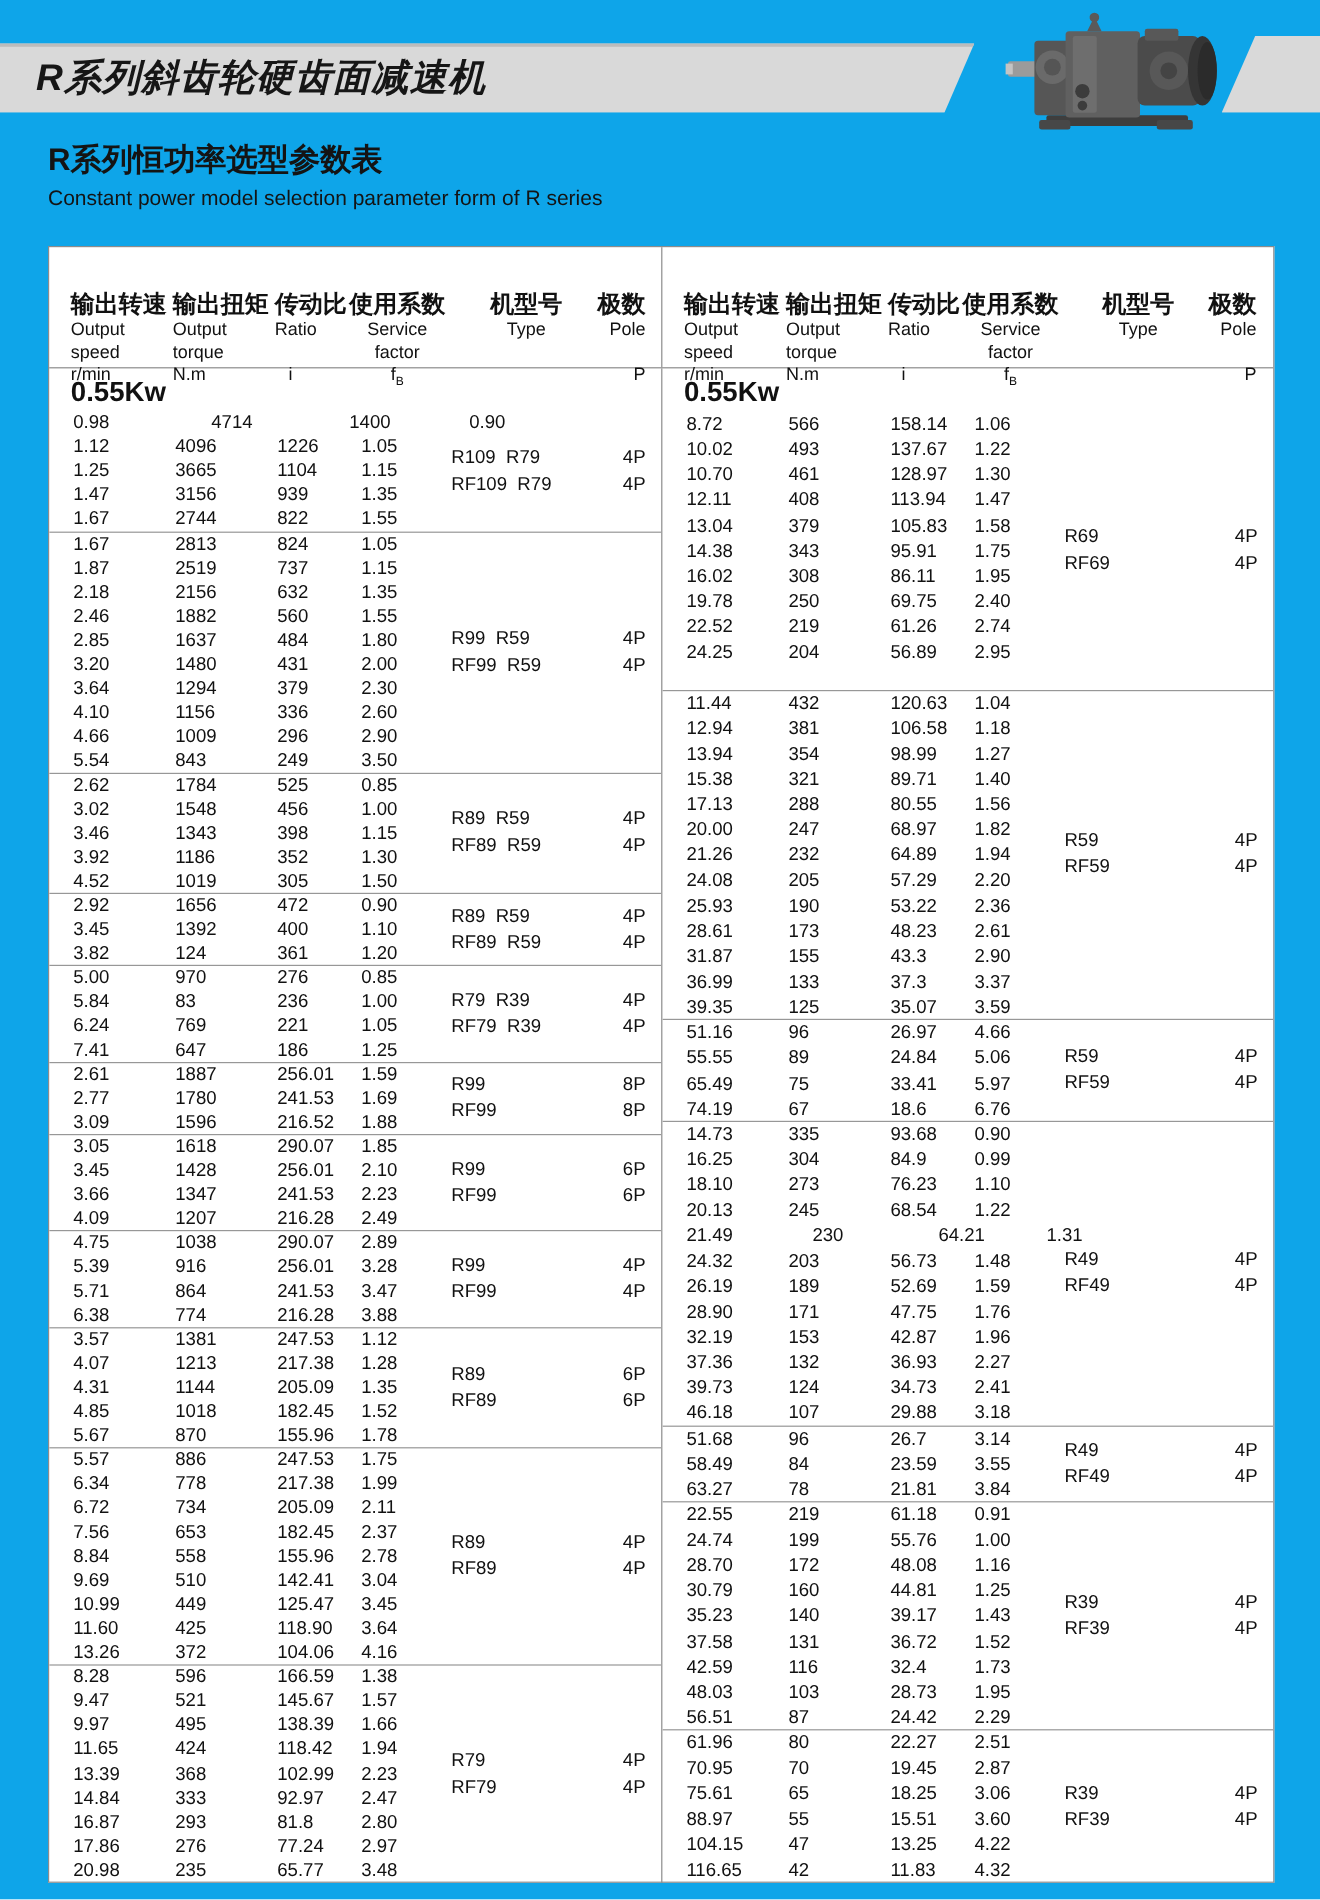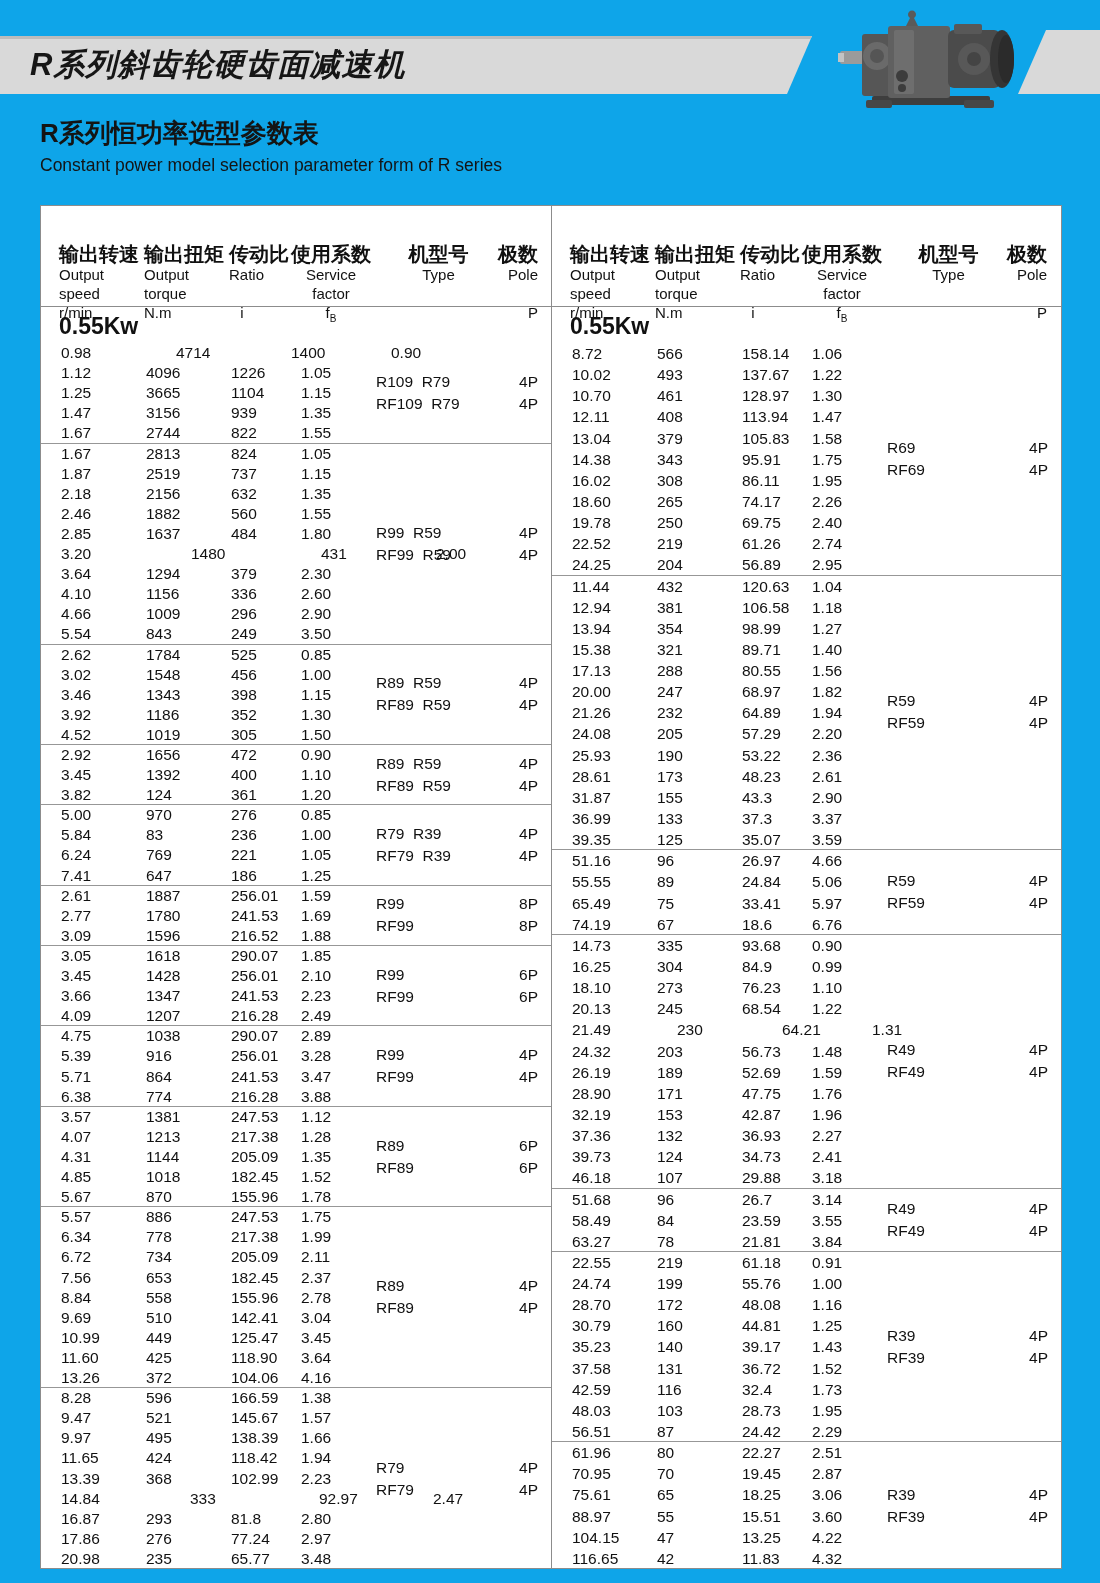--- a/index.html
+++ b/index.html
@@ -232,21 +232,21 @@
                 <span class="cell">1882</span>
                 <span class="cell">560</span>
                 <span class="cell">1.55</span>
               </div>
               <div class="row" style="height: 20.1px; line-height: 20.1px;">
                 <span class="cell">2.85</span>
                 <span class="cell">1637</span>
                 <span class="cell">484</span>
                 <span class="cell">1.80</span>
               </div>
-              <div class="row" style="height: 20.1px; line-height: 20.1px; gap: 45px;">
+              <div class="row" style="height: 20.1px; line-height: 20.1px;">
                 <span class="cell">3.20</span>
                 <span class="cell">1480</span>
                 <span class="cell">431</span>
                 <span class="cell">2.00</span>
               </div>
               <div class="row" style="height: 20.1px; line-height: 20.1px;">
                 <span class="cell">3.64</span>
                 <span class="cell">1294</span>
                 <span class="cell">379</span>
                 <span class="cell">2.30</span>
@@ -622,21 +622,21 @@
                 <span class="cell">424</span>
                 <span class="cell">118.42</span>
                 <span class="cell">1.94</span>
               </div>
               <div class="row" style="height: 20.1px; line-height: 20.1px;">
                 <span class="cell">13.39</span>
                 <span class="cell">368</span>
                 <span class="cell">102.99</span>
                 <span class="cell">2.23</span>
               </div>
-              <div class="row" style="height: 20.1px; line-height: 20.1px; gap: 44px;">
+              <div class="row" style="height: 20.1px; line-height: 20.1px;">
                 <span class="cell">14.84</span>
                 <span class="cell">333</span>
                 <span class="cell">92.97</span>
                 <span class="cell">2.47</span>
               </div>
               <div class="row" style="height: 20.1px; line-height: 20.1px;">
                 <span class="cell">16.87</span>
                 <span class="cell">293</span>
                 <span class="cell">81.8</span>
                 <span class="cell">2.80</span>
@@ -704,26 +704,20 @@
                 <span class="cell">14.38</span>
                 <span class="cell">343</span>
                 <span class="cell">95.91</span>
                 <span class="cell">1.75</span>
               </div>
               <div class="row" style="height: 21.14px; line-height: 21.14px;">
                 <span class="cell">16.02</span>
                 <span class="cell">308</span>
                 <span class="cell">86.11</span>
                 <span class="cell">1.95</span>
-              </div>
-              <div class="row" style="height: 21.14px; line-height: 21.14px;">
-                <span class="cell">18.60</span>
-                <span class="cell">265</span>
-                <span class="cell">74.17</span>
-                <span class="cell">2.26</span>
               </div>
               <div class="row" style="height: 21.14px; line-height: 21.14px;">
                 <span class="cell">19.78</span>
                 <span class="cell">250</span>
                 <span class="cell">69.75</span>
                 <span class="cell">2.40</span>
               </div>
               <div class="row" style="height: 21.14px; line-height: 21.14px;">
                 <span class="cell">22.52</span>
                 <span class="cell">219</span>

